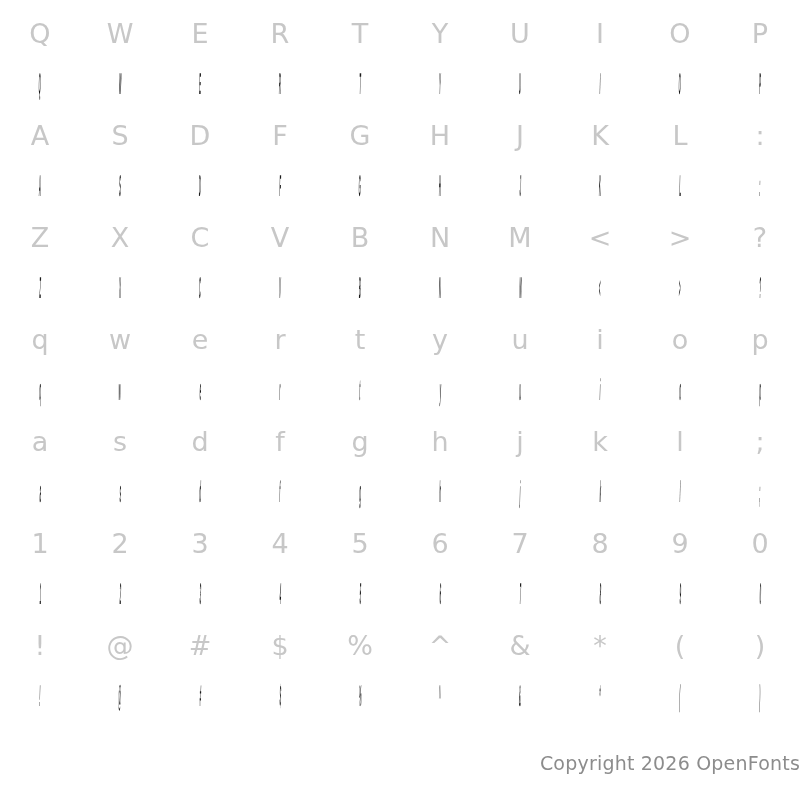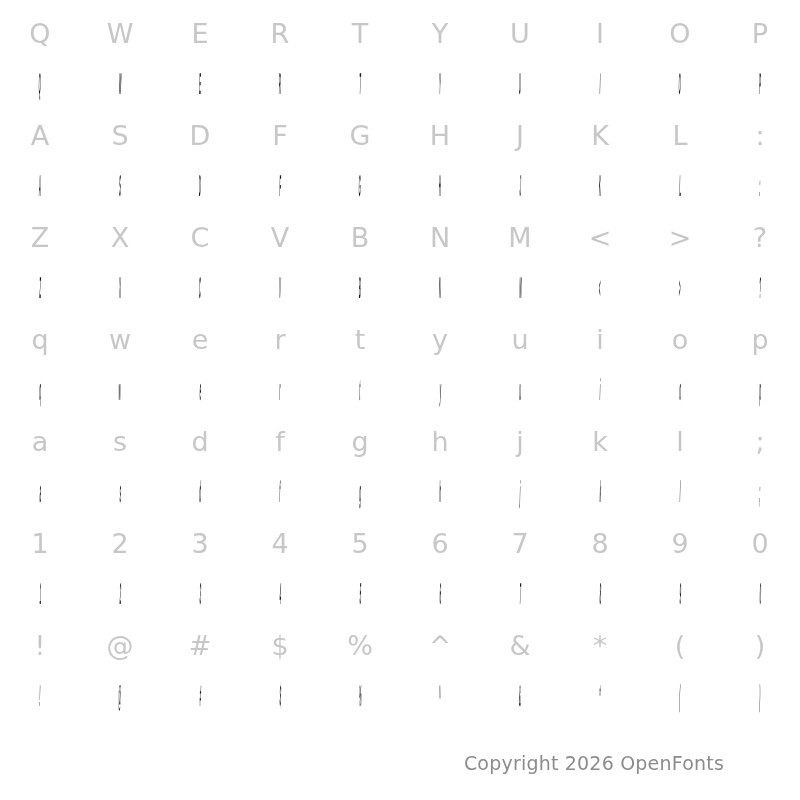--- a/index.html
+++ b/index.html
@@ -62,21 +62,20 @@
     transform-origin: center center;
     white-space: nowrap;
     user-select: none;
   }
   #footer {
     position: absolute;
     left: 0;
     top: 752px;
     width: 800px;
     text-align: right;
-    padding-right: 76px;
     box-sizing: border-box;
   }
   #footer .copy {
     font-family: "DejaVu Sans", sans-serif;
     font-size: 19px;
     color: #8c8c8c;
     letter-spacing: 0.2px;
   }
 </style>
 </head>

